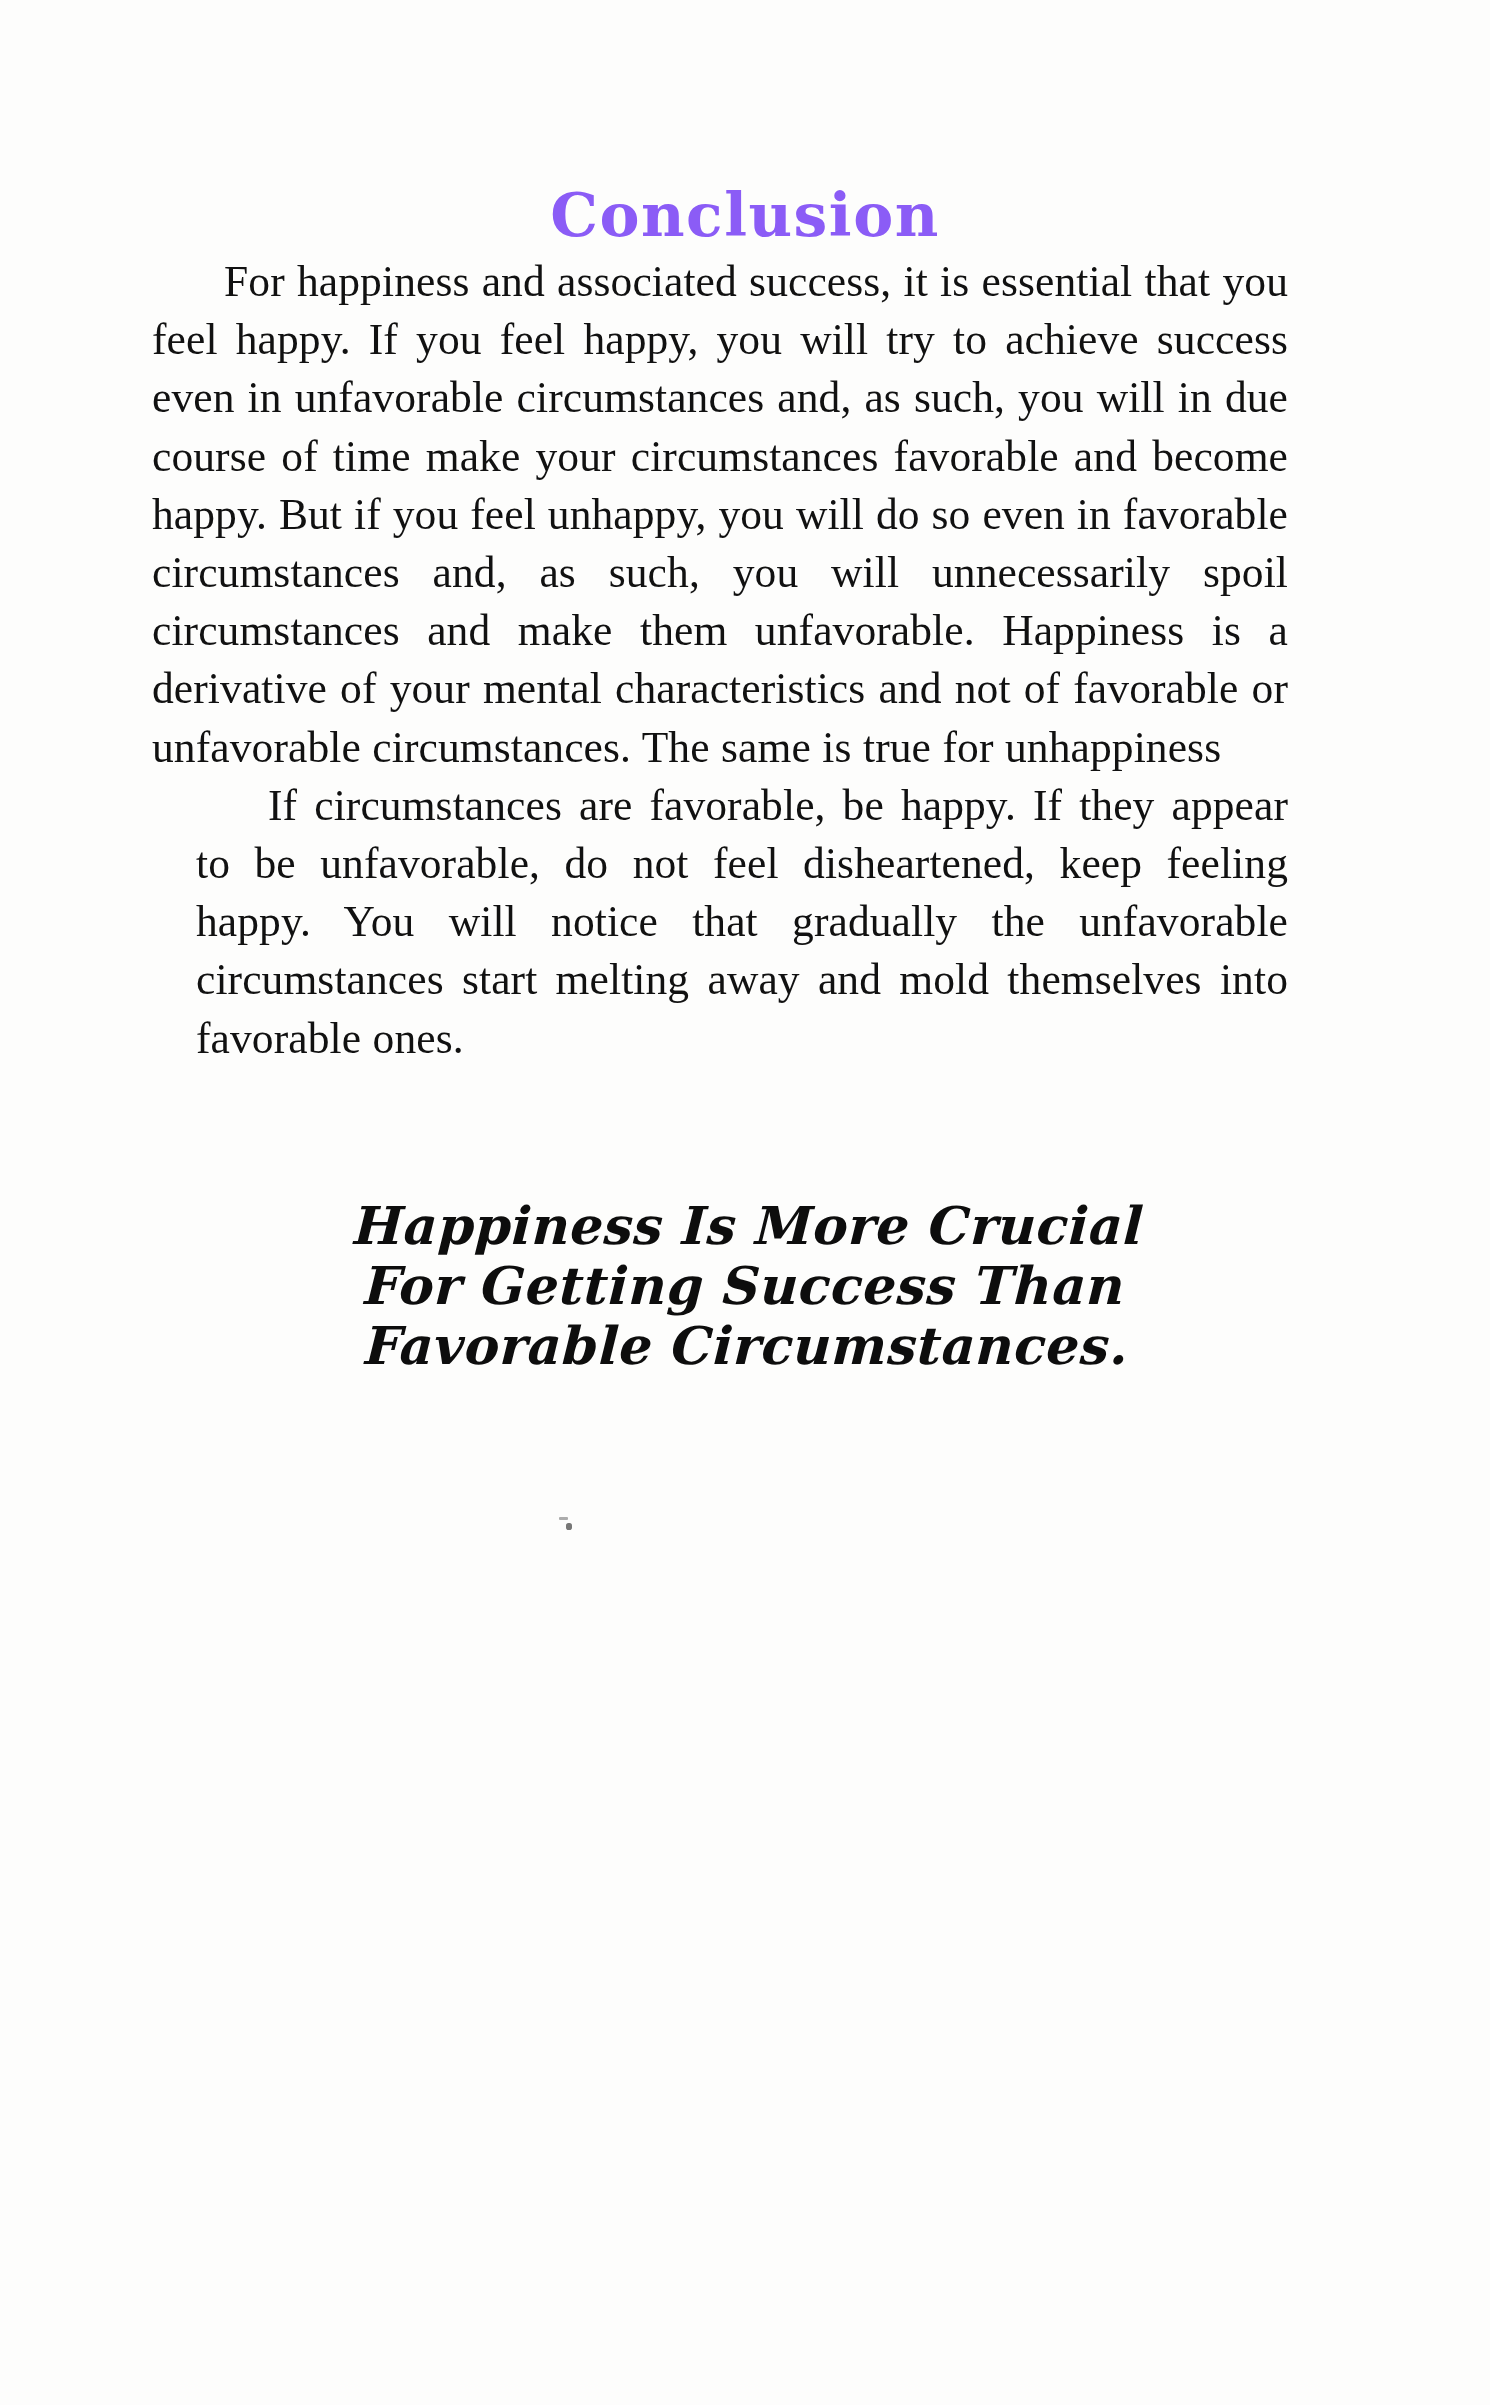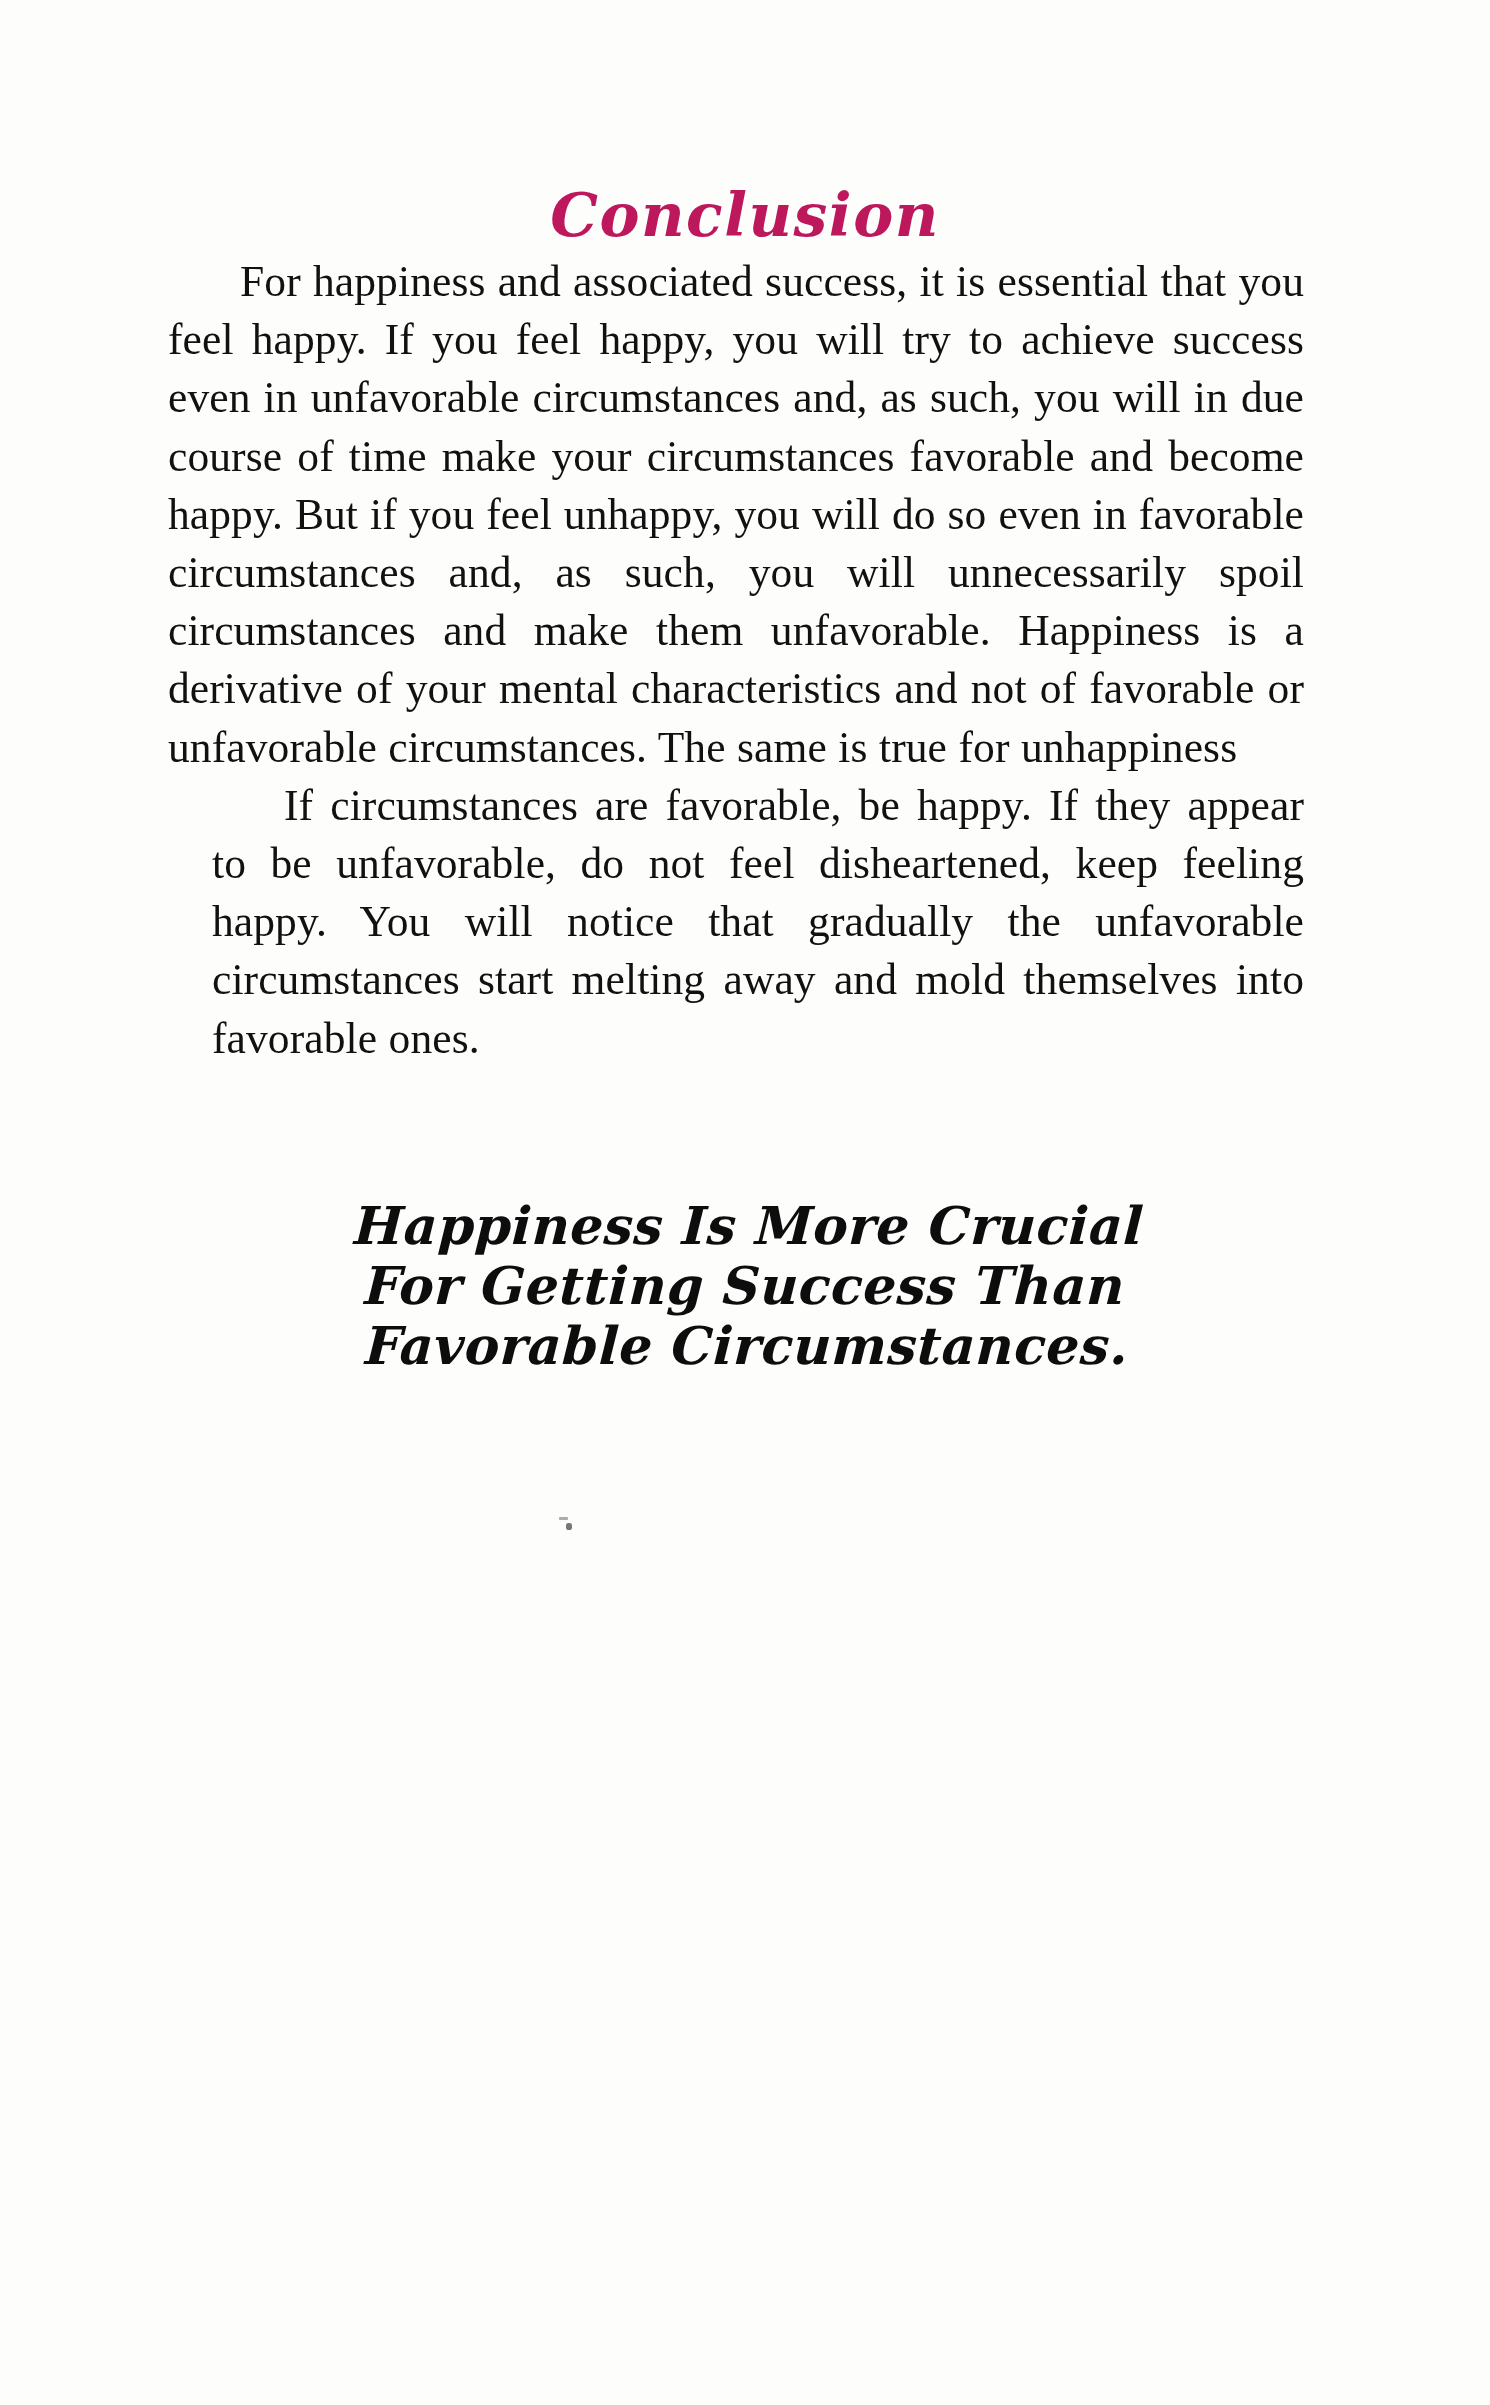--- a/index.html
+++ b/index.html
@@ -33,33 +33,32 @@
   }
 
   
   .chapter-title {
     position: absolute;
     top: 140px;
     left: 0;
     width: 1490px;
     text-align: center;
     font-family: "DejaVu Serif", "Liberation Serif", serif;
-    font-style: italic;
     font-weight: 700;
     font-size: 60px;
     letter-spacing: 1.5px;
-    color: #be185d;
+    color: #8b5cf6;
     white-space: pre;
   }
 
   
   .body-block {
     position: absolute;
     top: 252px;
-    left: 168px;
+    left: 152px;
     width: 1136px;
   }
 
   .para {
     margin: 0;
     text-align: justify;
     text-align-last: left;
     font-size: 43.5px;
     line-height: 58.2px;
     color: #111111;

